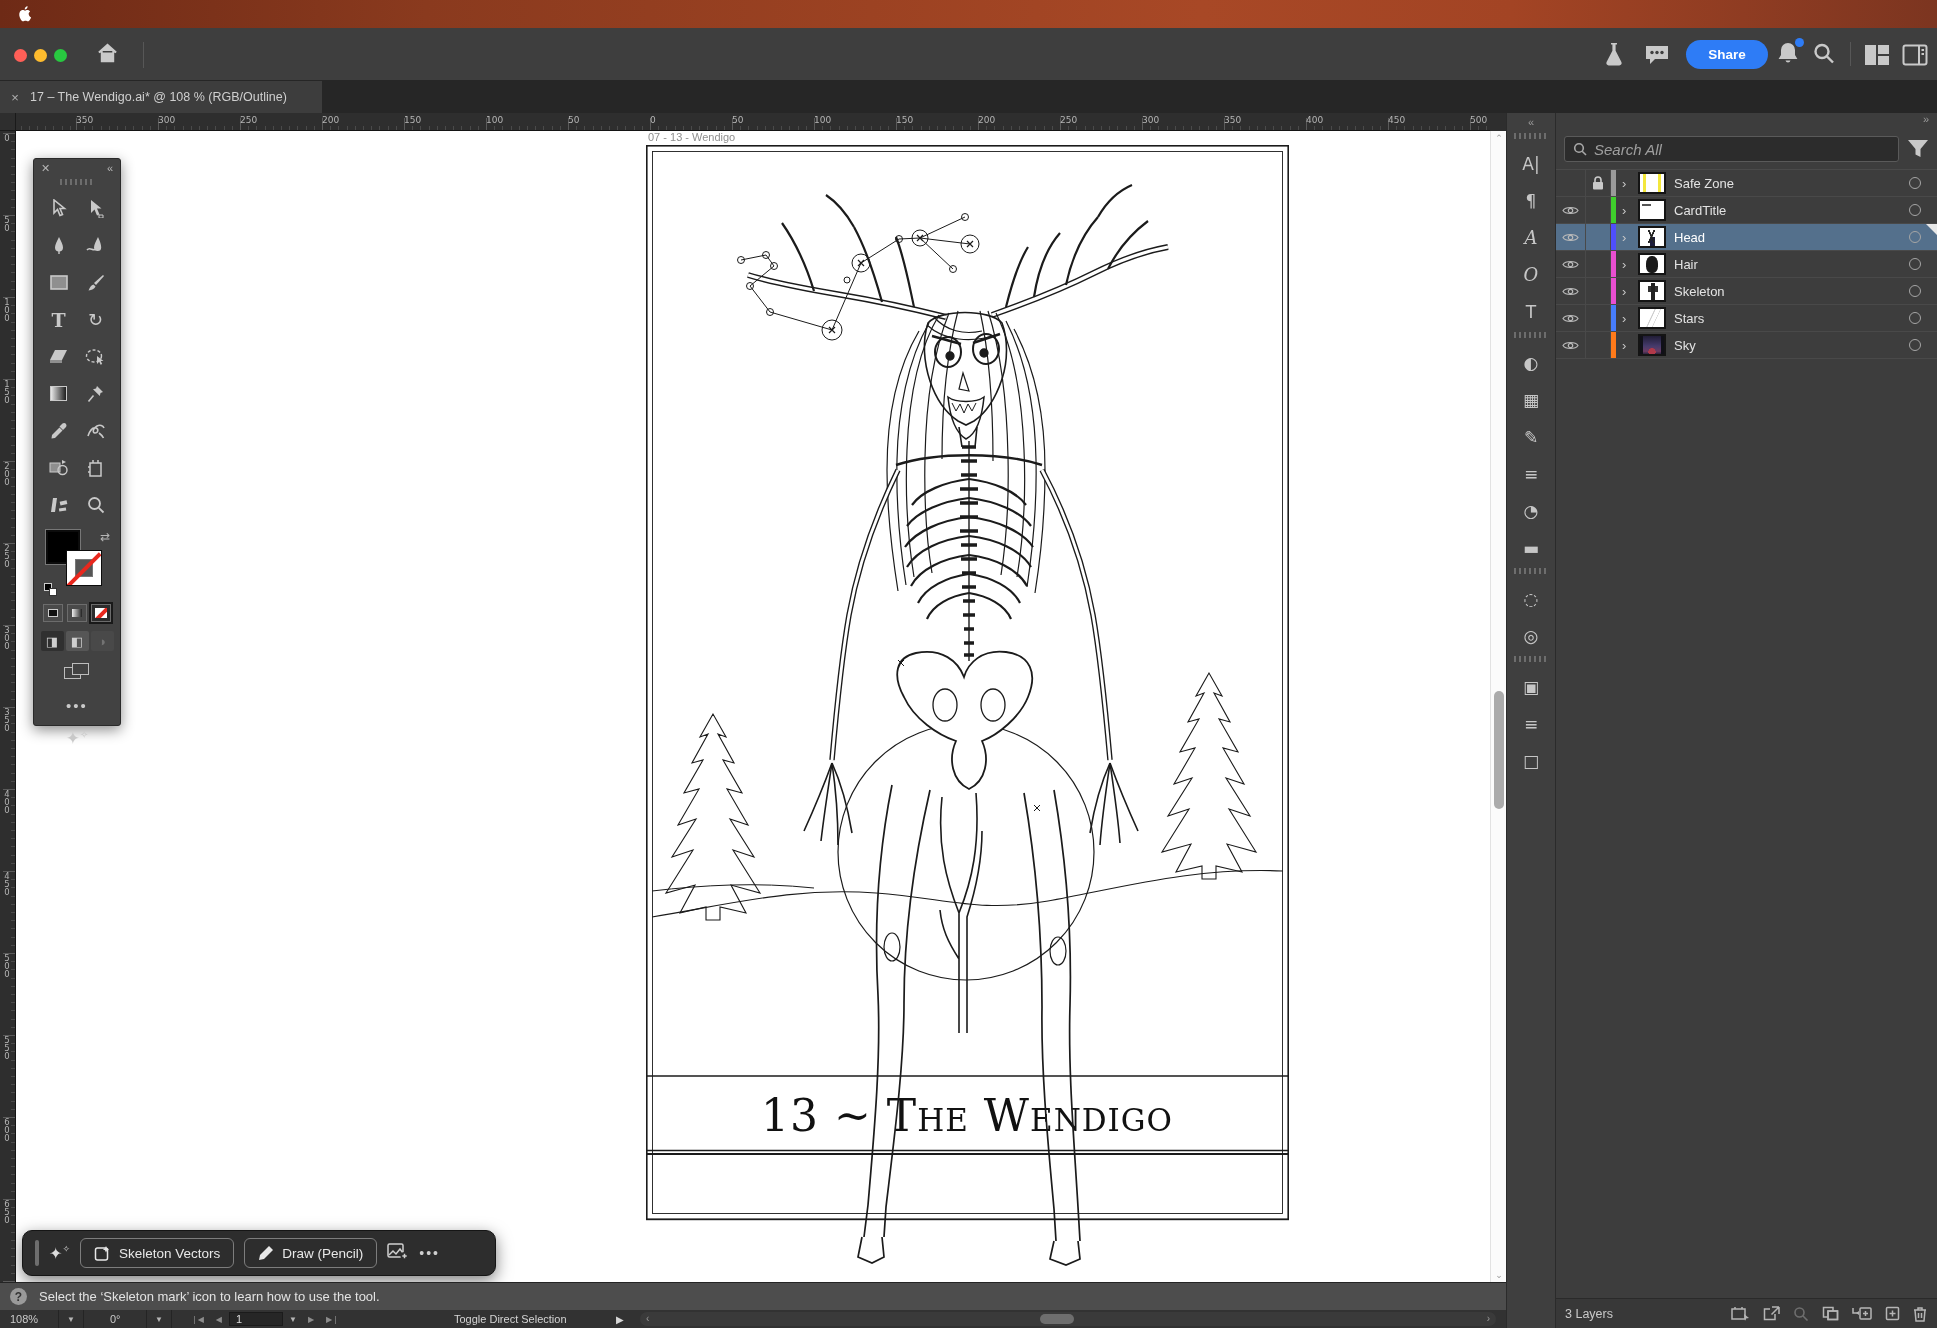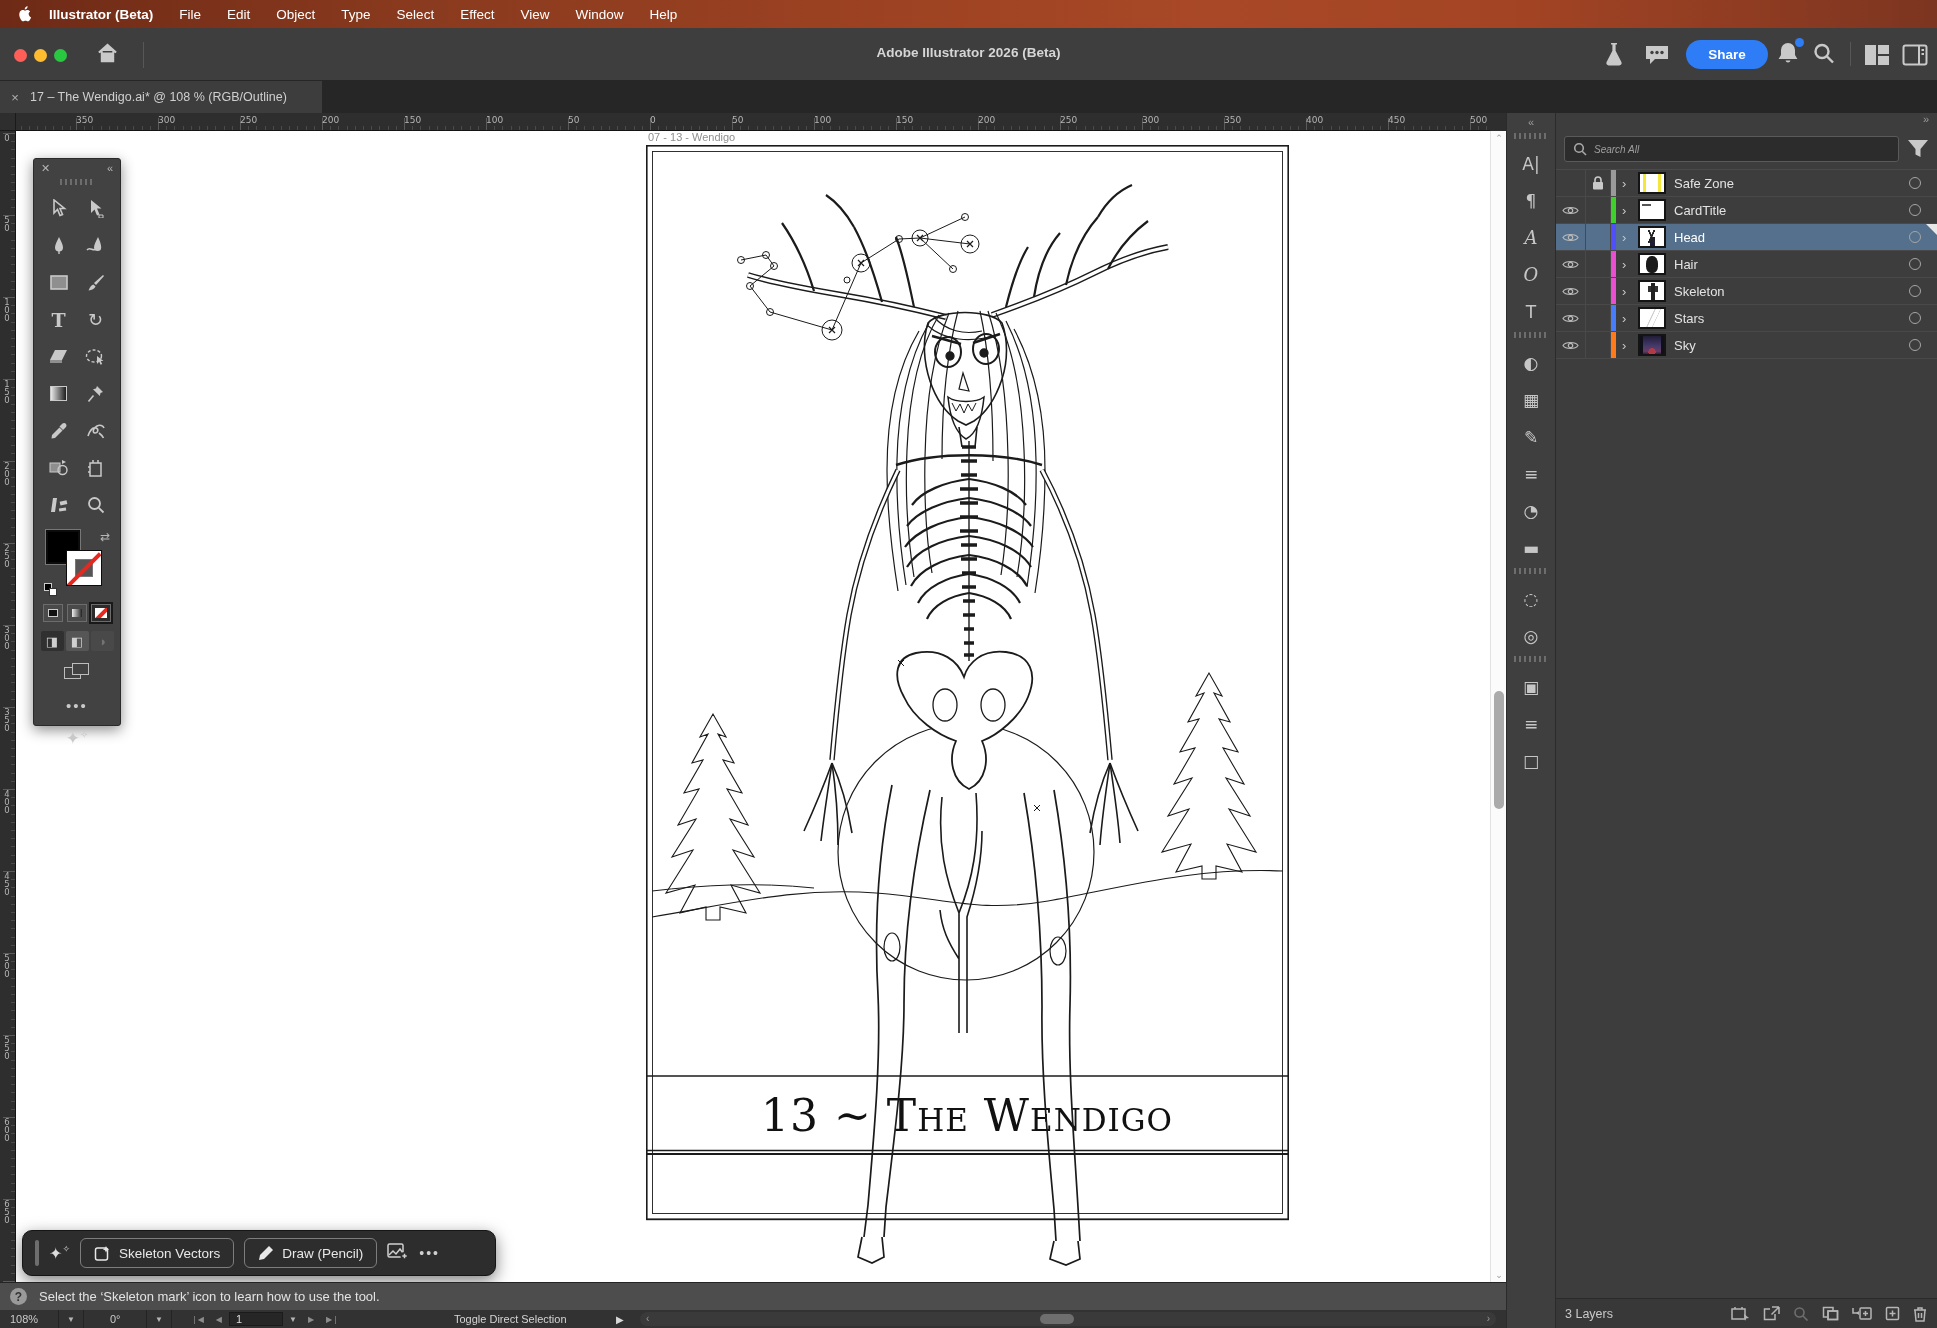--- a/index.html
+++ b/index.html
@@ -148,21 +148,21 @@
   
   #panel { position:absolute; left:1556px; top:113px; width:381px; height:1215px; background:#3d3d3d; }
   #panel .phead { height:16px; text-align:right; color:#9a9a9a; font-size:11px; padding-right:8px; }
   #ptabs { height:30px; background:#474747; display:flex; align-items:stretch; font-size:13px; color:#c4c4c4; }
   .ptab { padding:0 13px; display:flex; align-items:center; cursor:pointer; white-space:nowrap; }
   .ptab.active { background:#373737; color:#fff; }
   #searchrow { height:40px; display:flex; align-items:center; padding:0 8px; gap:8px; }
   #searchfield { flex:1; height:26px; background:#2c2c2c; border:1px solid #5a5a5a; border-radius:3px;
     display:flex; align-items:center; padding:0 8px; gap:7px; }
   #searchfield input { flex:1; background:transparent; border:none; outline:none; color:#ddd;
-    font-size:10px; font-family:"Liberation Sans",sans-serif; }
+    font-size:15px; font-family:"Liberation Sans",sans-serif; }
   #searchfield input::placeholder { font-style:italic; color:#9f9f9f; }
   #layerlist { border-top:1px solid #4a4a4a; }
   .lrow { position:relative; height:27px; display:flex; align-items:center; border-bottom:1px solid #494949; }
   .lrow.selected { background:#54708c; }
   .cell-eye { width:30px; align-self:stretch; border-right:1px solid #494949; display:flex; align-items:center; justify-content:center; cursor:pointer; }
   .cell-lock { width:25px; align-self:stretch; border-right:1px solid #494949; display:flex; align-items:center; justify-content:center; cursor:pointer; }
   .cbar { width:5px; align-self:stretch; margin-right:6px; }
   .disc { color:#c9c9c9; font-size:13px; width:16px; cursor:pointer; }
   .thumb { width:28px; height:22px; background:#fff; border:2px solid #141414; margin-right:8px; position:relative; overflow:hidden; }
   .thumb-safezone { background:linear-gradient(90deg,#fff 0 14%,#f3e73c 14% 26%,#fff 26% 74%,#f3e73c 74% 86%,#fff 86%); }
@@ -196,46 +196,32 @@
 </style>
 </head>
 <body>
 
 <div id="menubar">
   <span class="apple">
     <svg width="14" height="16" viewBox="0 0 14 16" fill="#fff">
         <path d="M11.5 8.4c0-2 1.6-2.9 1.7-3-1-1.4-2.4-1.6-2.9-1.6-1.2-.1-2.4.7-3 .7-.6 0-1.6-.7-2.6-.7C3.4 3.8 2 4.6 1.2 5.9c-1.6 2.7-.4 6.7 1.1 8.9.7 1 1.6 2.2 2.7 2.2 1.1 0 1.5-.7 2.8-.7 1.3 0 1.7.7 2.8.7 1.2 0 1.9-1.1 2.6-2.1.8-1.2 1.2-2.4 1.2-2.4s-2.3-.9-2.9-4.1zM9.4 1.9c.6-.7 1-1.7.9-2.7-.9 0-1.9.6-2.5 1.3-.6.6-1 1.6-.9 2.6 1 .1 1.9-.5 2.5-1.2z" transform="scale(0.85) translate(1,1)"></path>
       </svg>
   </span>
-  <div style="display:flex;height:28px;">
-
-  <span class="mitem bold">Illustrator (Beta)</span>
-      <span class="mitem">File</span>
-      <span class="mitem">Edit</span>
-      <span class="mitem">Object</span>
-      <span class="mitem">Type</span>
-      <span class="mitem">Select</span>
-      <span class="mitem">Effect</span>
-      <span class="mitem">View</span>
-      <span class="mitem">Window</span>
-      <span class="mitem">Help</span>
-    </div>
 </div>
 
 <div id="titlebar">
   <span class="tlight" style="left:14px;background:#ff5f57;"></span>
   <span class="tlight" style="left:34px;background:#febc2e;"></span>
   <span class="tlight" style="left:54px;background:#28c840;"></span>
   <span class="home">
     <svg width="23" height="23" viewBox="0 0 24 24" fill="none" stroke="#c9c9c9" stroke-width="2">
         <path d="M3 11 L12 3 L21 11 M6 9.5 V20 H18 V9.5" fill="#c9c9c9"></path>
       </svg>
   </span>
   <span class="vdiv"></span>
-  <div id="apptitle">Adobe Illustrator 2026 (Beta)</div>
 
   <span class="tb-ic" style="left:1602px;">
     <svg width="24" height="26" viewBox="0 0 24 26" fill="#c9c9c9">
         <path d="M9 2 h6 v1.6 h-1.4 v6.2 l5.8 11.2 a2.4 2.4 0 0 1 -2.1 3.5 H6.7 a2.4 2.4 0 0 1 -2.1 -3.5 L10.4 9.8 V3.6 H9 Z"></path>
       </svg>
   </span>
   <span class="tb-ic" style="left:1644px;top:16px;">
     <svg width="26" height="22" viewBox="0 0 26 22" fill="#c9c9c9">
         <path d="M2 2 h22 v13 h-13 l-5 5 v-5 H2 Z"></path>
         <circle cx="8" cy="8.5" r="1.7" fill="#3e3e3e"></circle>

